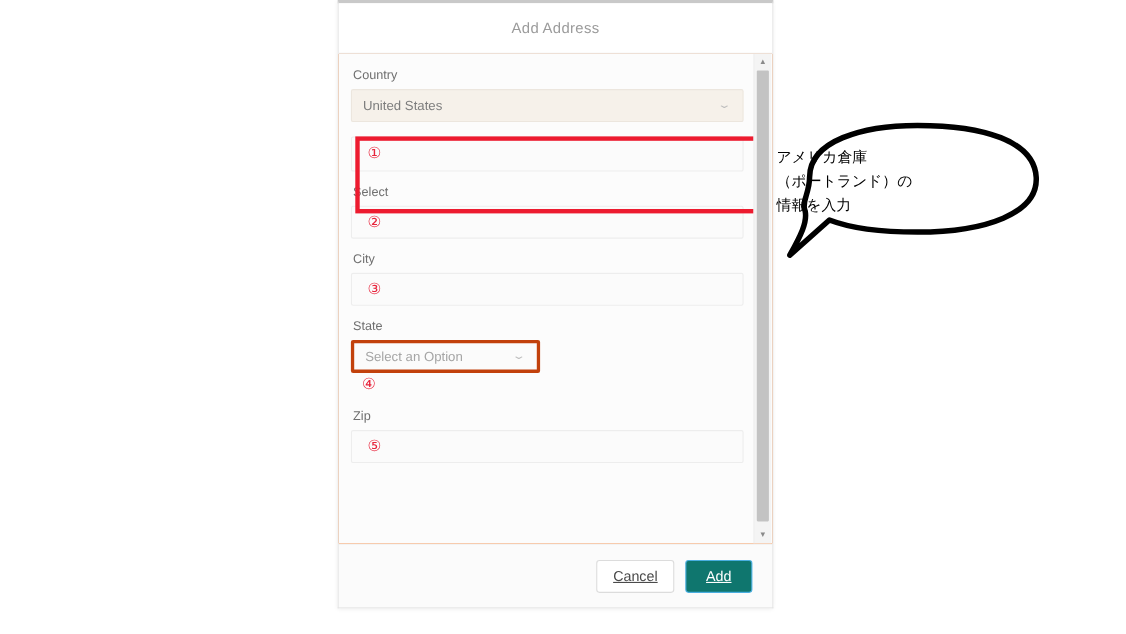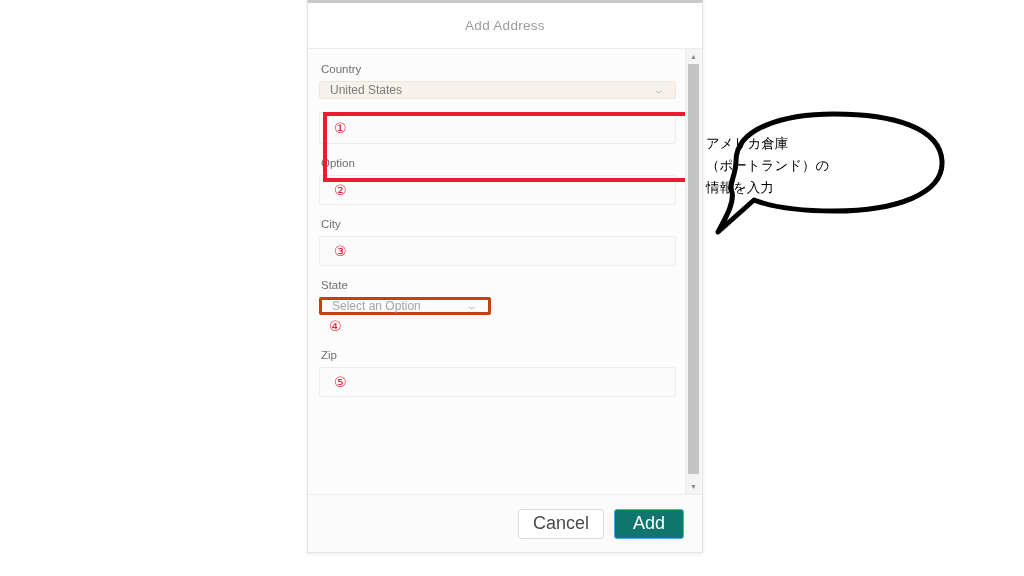--- a/index.html
+++ b/index.html
@@ -84,21 +84,21 @@
     color: #5b5b5b;
     padding: 0 10px;
     display: flex;
     align-items: center;
     position: relative;
   }
   .input-box.tall { height: 32px; }
 
   .select-box {
     width: 100%;
-    height: 18px;
+    height: 30px;
     box-sizing: border-box;
     border: 1px solid #ece6de;
     background: #f6f1ea;
     border-radius: 2px;
     font-size: 12px;
     color: #7d7d7d;
     padding: 0 10px;
     display: flex;
     align-items: center;
     justify-content: space-between;
@@ -197,28 +197,29 @@
     min-height: 57px;
     border-top: 1px solid #ececec;
     background: #fbfbfb;
     display: flex;
     align-items: center;
     justify-content: flex-end;
     padding-right: 18px;
     gap: 10px;
   }
   .btn {
-    font-size: 18px;
+    font-size: 13px;
     border-radius: 3px;
     height: 30px;
     display: inline-flex;
     align-items: center;
     justify-content: center;
     box-sizing: border-box;
     cursor: pointer;
+    text-decoration: underline;
   }
   #btn-cancel {
     min-width: 62px;
     padding: 0 14px;
     background: #ffffff;
     border: 1px solid #dcdcdc;
     color: #4a4a4a;
   }
   #btn-add {
     min-width: 56px;
@@ -272,21 +273,21 @@
 
       <div class="field-group rel">
         <div id="highlight-fullname"></div>
         <div class="input-box tall">
           <span class="marker marker-inline">①</span>
           <span></span>
         </div>
       </div>
 
       <div class="field-group">
-        <span class="field-label">Option</span>
+        <span class="field-label">Select</span>
         <div class="input-box">
           <span class="marker marker-inline">②</span>
           <span></span>
         </div>
       </div>
 
 
       <div class="field-group">
         <span class="field-label">City</span>
         <div class="input-box">

